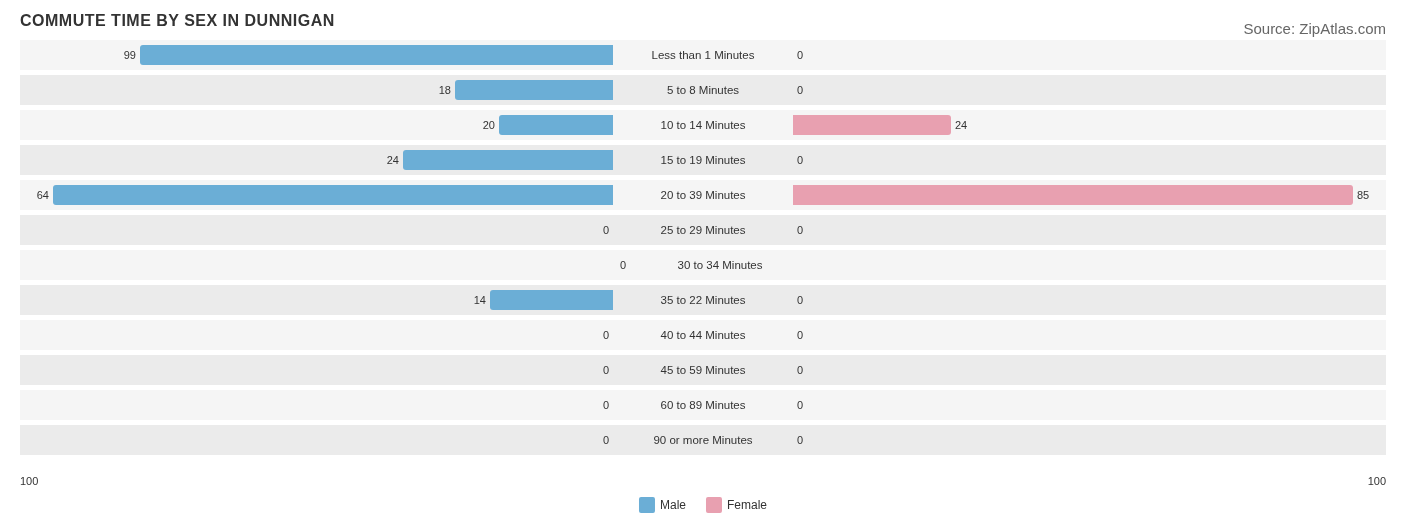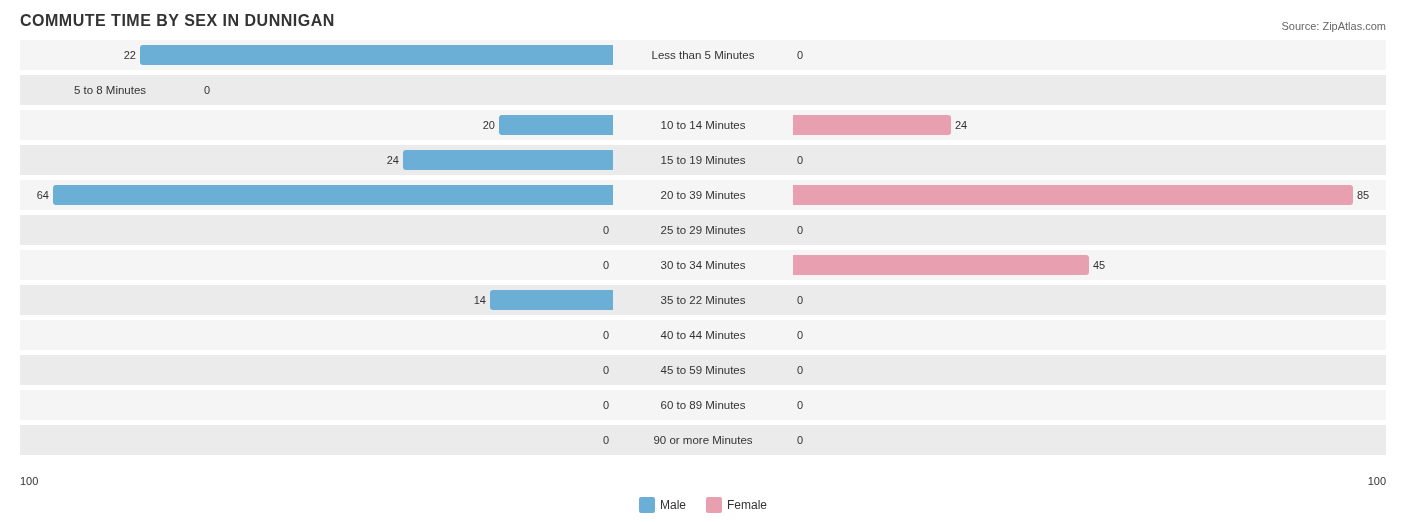--- a/index.html
+++ b/index.html
@@ -21,21 +21,21 @@
       font-weight: bold;
       color: #333;
       text-transform: uppercase;
       letter-spacing: 0.5px;
       margin-bottom: 10px;
     }
     .source {
       position: absolute;
       top: 20px;
       right: 20px;
-      font-size: 11px;
+      font-size: 15px;
       color: #666;
     }
     .chart-area {
       width: 100%;
       height: calc(100% - 55px);
       position: relative;
       display: flex;
       flex-direction: column;
       justify-content: space-between;
     }
@@ -144,30 +144,34 @@
 <body>
 
 <div class="chart-container">
   <div class="chart-title">COMMUTE TIME BY SEX IN DUNNIGAN</div>
   <div class="source">Source: ZipAtlas.com</div>
 
   <div class="chart-area" id="chart-area">
 
   <div class="row">
         <div class="male-side">
-          <span class="value-male">22</span>
+          <span class="value-male">99</span>
           <div class="bar-male" style="width: 473px;"></div>
         </div>
-        <div class="label-center">Less than 5 Minutes</div>
-        <div class="female-side">
-          <div class="bar-female" style="width: 0px;"></div>
-          <span class="value-female">0</span>
-        </div>
-      </div>
-      <div class="row">
+        <div class="label-center">Less than 1 Minutes</div>
+        <div class="female-side">
+          <div class="bar-female" style="width: 0px;"></div>
+          <span class="value-female">0</span>
+        </div>
+      </div>
+      <div class="row">
+        <div class="male-side">
+          <span class="value-male">18</span>
+          <div class="bar-male" style="width: 158px;"></div>
+        </div>
         <div class="label-center">5 to 8 Minutes</div>
         <div class="female-side">
           <div class="bar-female" style="width: 0px;"></div>
           <span class="value-female">0</span>
         </div>
       </div>
       <div class="row">
         <div class="male-side">
           <span class="value-male">20</span>
           <div class="bar-male" style="width: 114px;"></div>
@@ -210,24 +214,20 @@
           <div class="bar-female" style="width: 0px;"></div>
           <span class="value-female">0</span>
         </div>
       </div>
       <div class="row">
         <div class="male-side">
           <span class="value-male">0</span>
           <div class="bar-male" style="width: 0px;"></div>
         </div>
         <div class="label-center">30 to 34 Minutes</div>
-        <div class="female-side">
-          <div class="bar-female" style="width: 296px;"></div>
-          <span class="value-female">45</span>
-        </div>
       </div>
       <div class="row">
         <div class="male-side">
           <span class="value-male">14</span>
           <div class="bar-male" style="width: 123px;"></div>
         </div>
         <div class="label-center">35 to 22 Minutes</div>
         <div class="female-side">
           <div class="bar-female" style="width: 0px;"></div>
           <span class="value-female">0</span>

